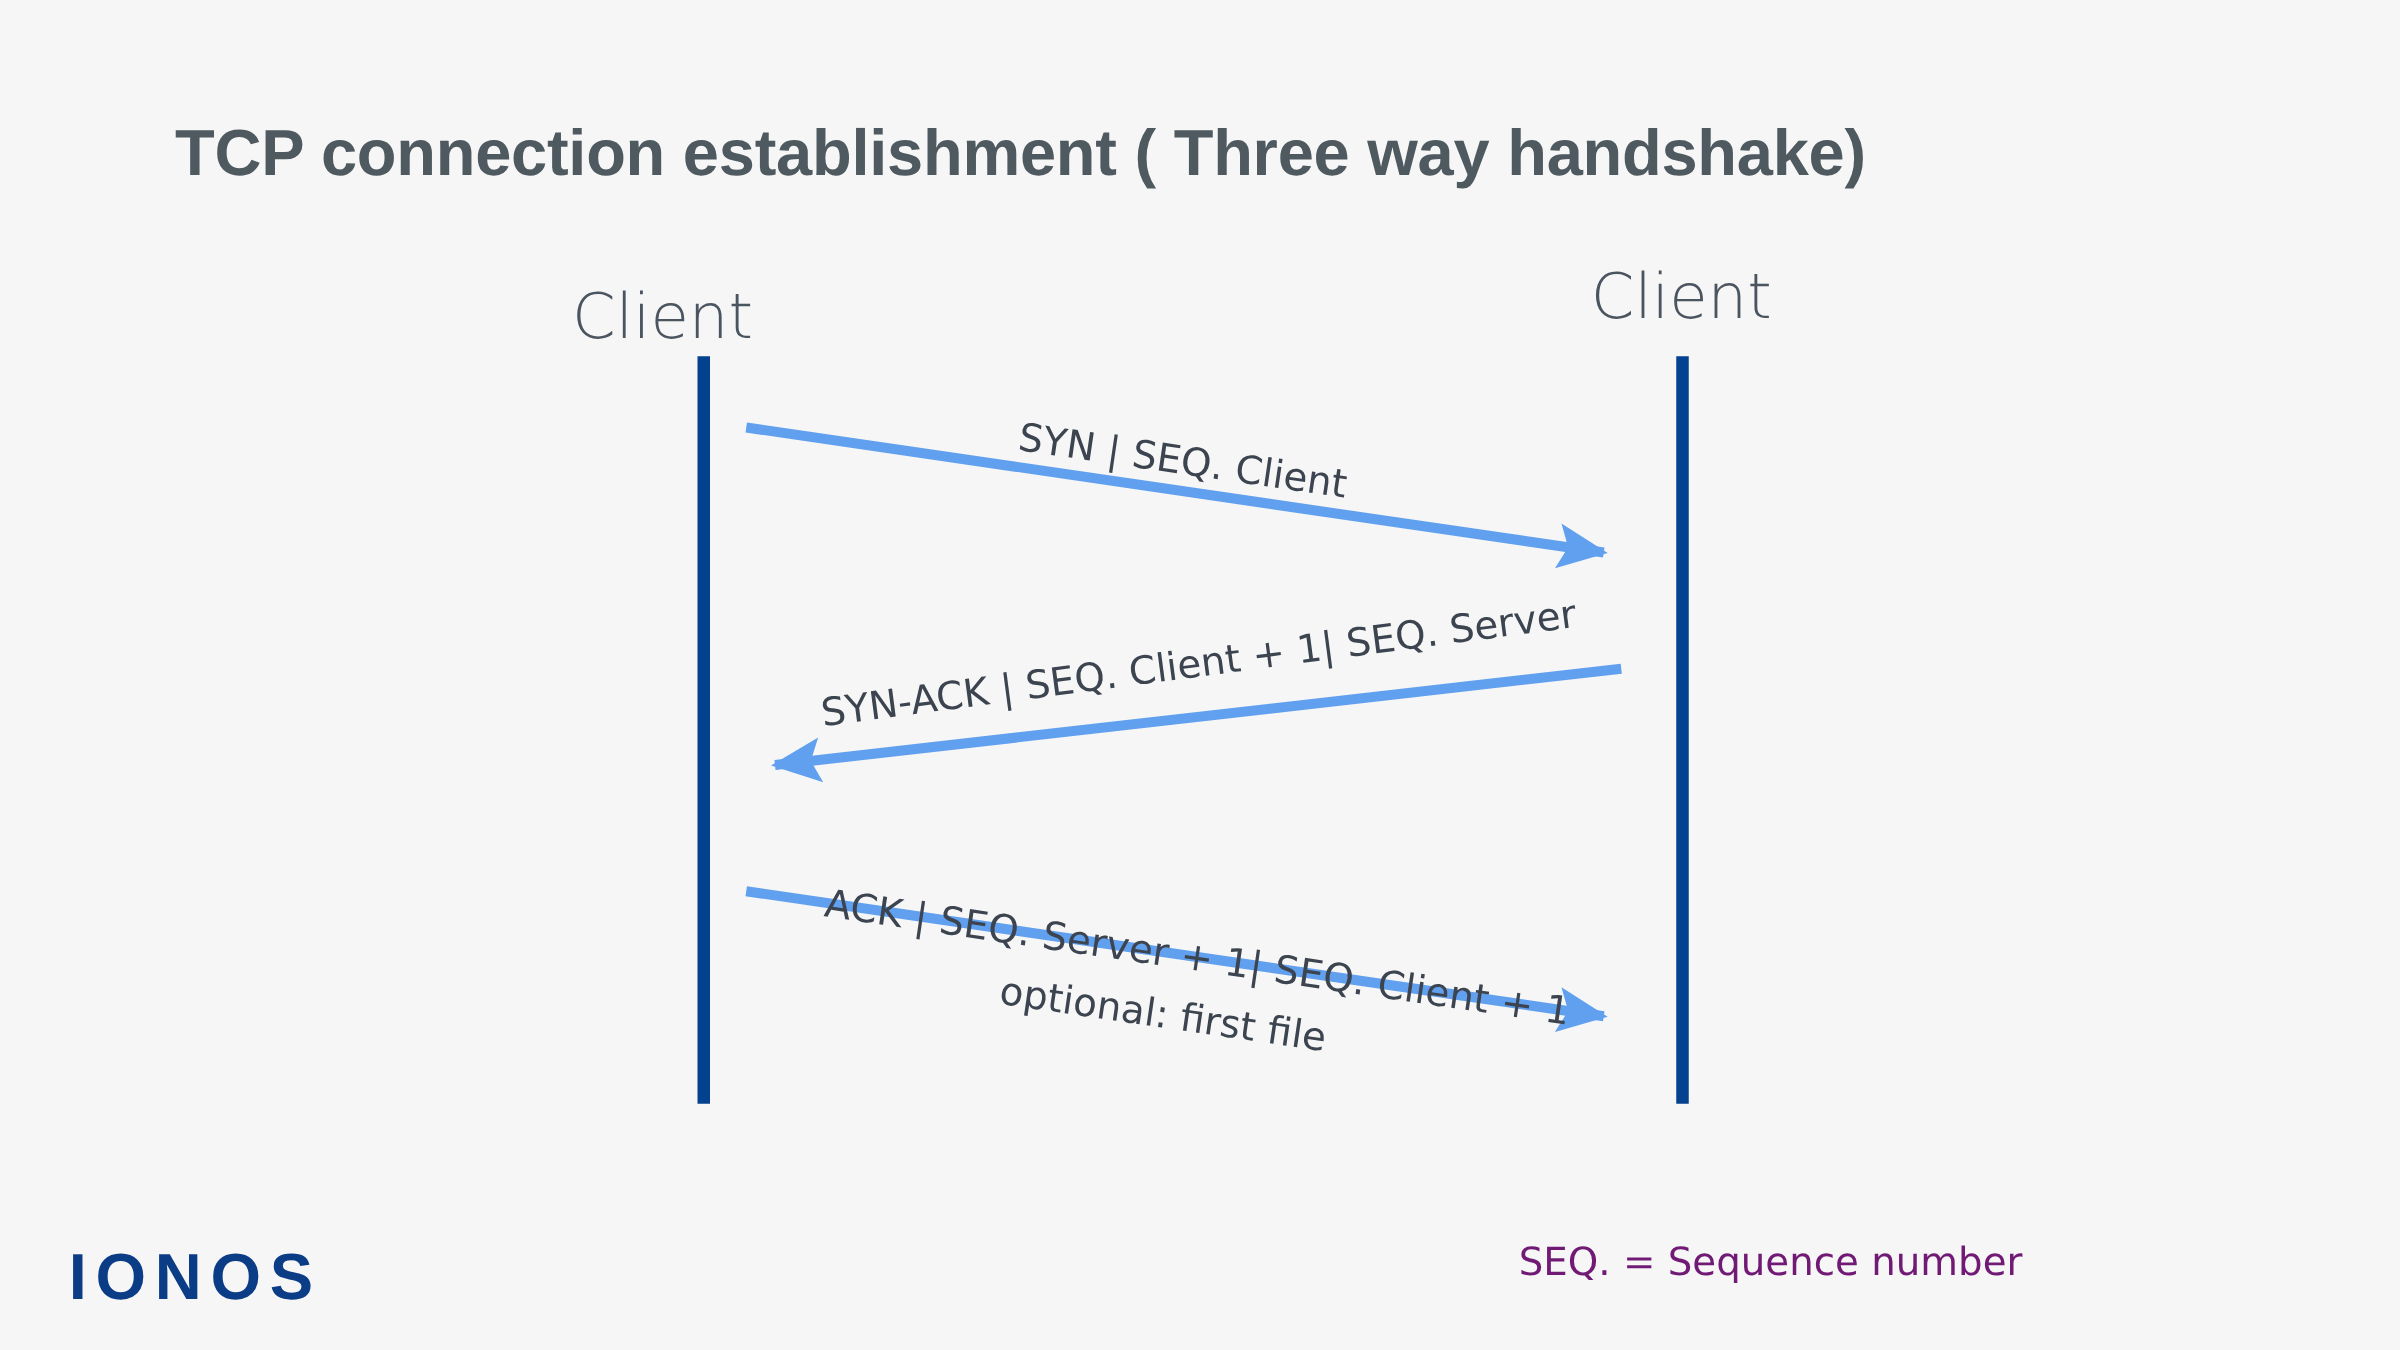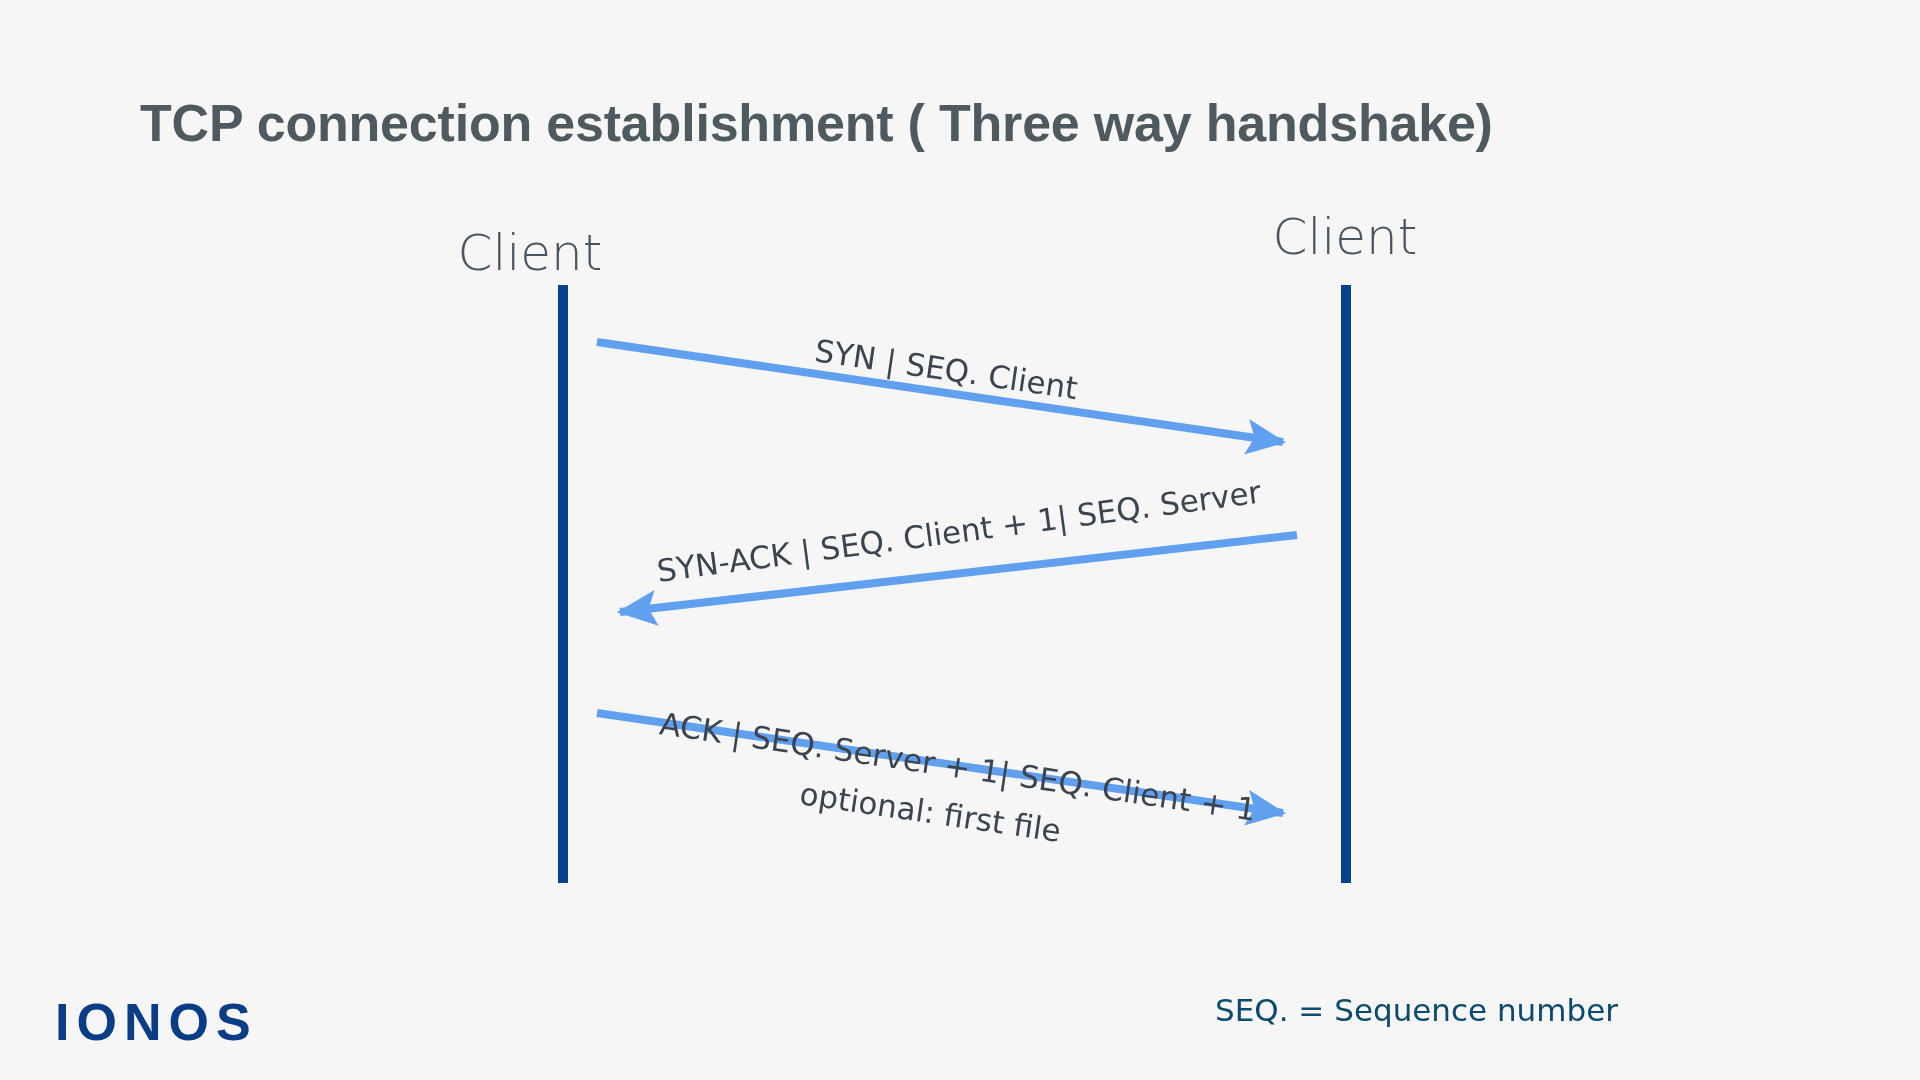--- a/index.html
+++ b/index.html
@@ -126,21 +126,21 @@
     letter-spacing: 7px;
     white-space: nowrap;
   }
   #legend {
     position: absolute;
     left: 1215px;
     top: 992px;
     font-family: "DejaVu Sans", sans-serif;
     font-size: 31px;
     font-weight: 400;
-    color: #0c4a6e;
+    color: #701a75;
     white-space: nowrap;
   }
 </style>
 </head>
 <body>
 
 <div id="canvas">
 
   <h1 id="title">TCP connection establishment ( Three way handshake)</h1>
 

